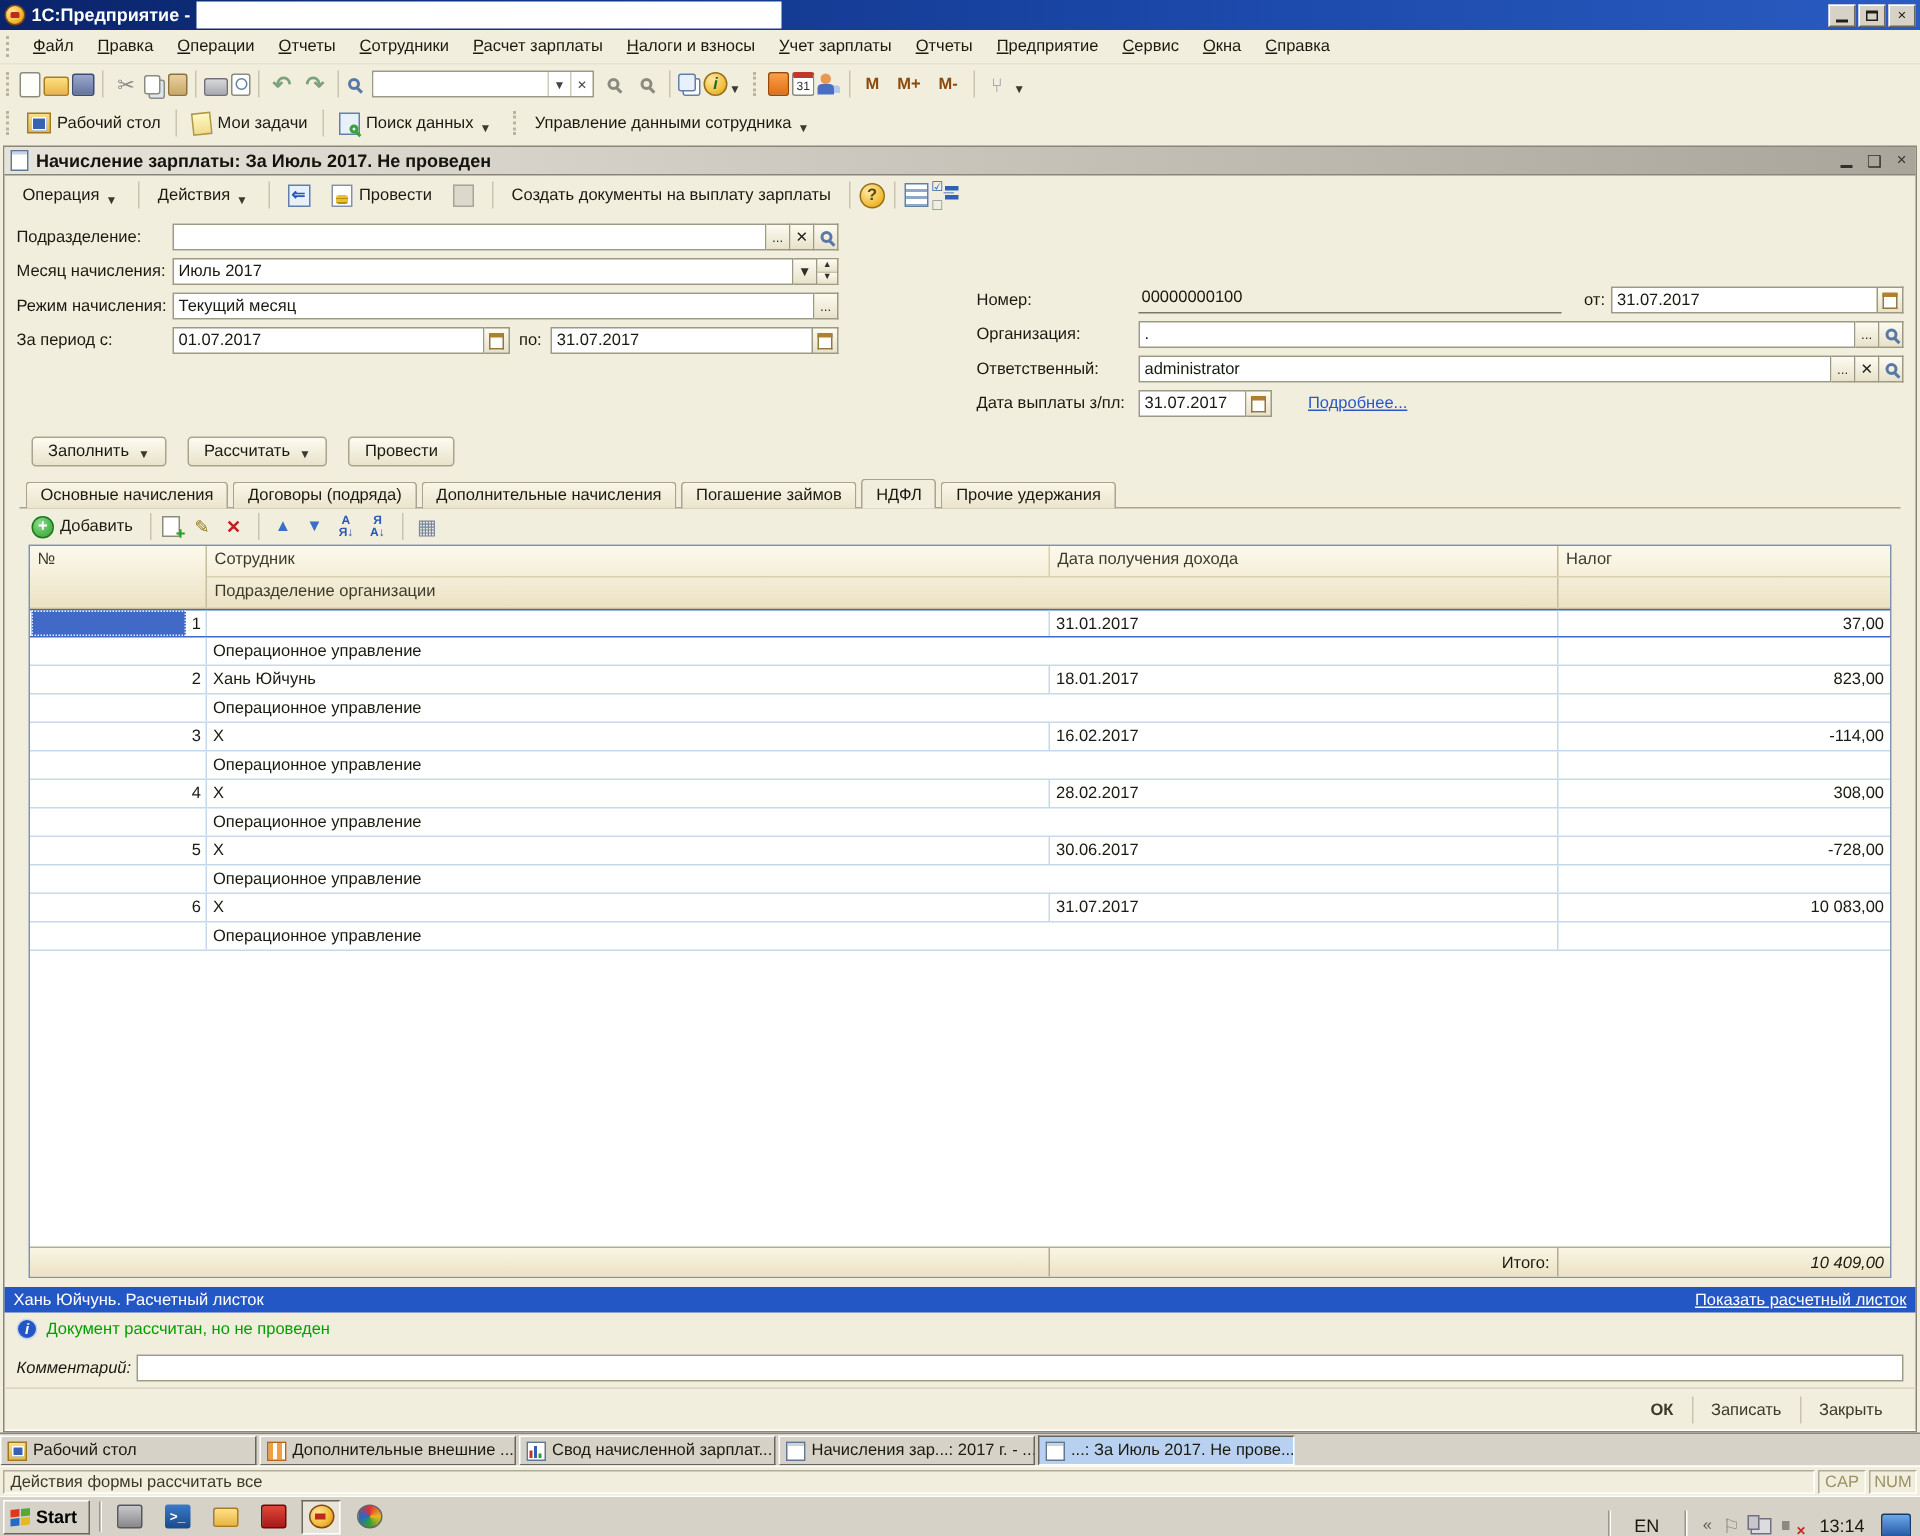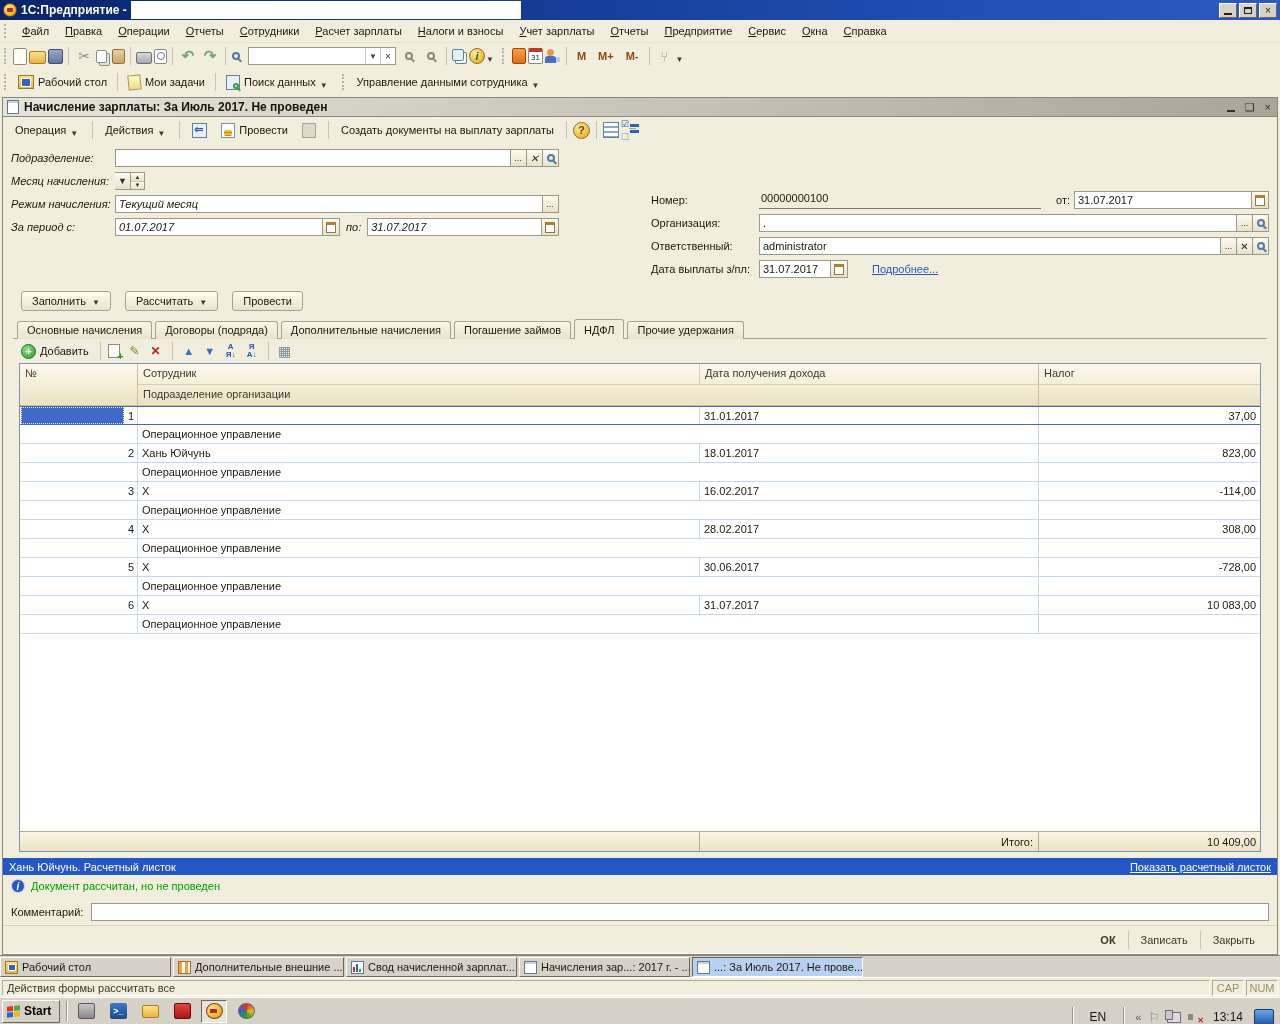--- a/index.html
+++ b/index.html
@@ -84,21 +84,21 @@
   .ico-disabled{width:14px;height:15px;background:#dcd8cc;border:1px solid #a8a498;}
   .help-btn{width:17px;height:17px;border-radius:50%;background:radial-gradient(circle at 35% 30%,#ffe9a8,#f0b830 70%,#c88818);border:1px solid #907018;color:#604808;font-weight:bold;font-size:11px;display:flex;align-items:center;justify-content:center;}
   .ico-list{width:16px;height:16px;background:#fff;border:1px solid #6080a8;background-image:repeating-linear-gradient(#fff 0 3px,#90a8c8 3px 5px);}
   .ico-settings{width:18px;height:16px;position:relative;}
   .ico-settings::before{content:"☑";position:absolute;left:0;top:-3px;font-size:9px;color:#3060b0;}
   .ico-settings::after{content:"☐";position:absolute;left:0;bottom:-4px;font-size:9px;color:#8090a8;}
   .ico-settings .bars{position:absolute;right:0;top:2px;width:9px;height:3px;background:#3060b0;box-shadow:0 6px 0 #3060b0,-2px 3px 0 -1px #88a0c8;}
 
   
   .fields{display:flex;padding:6px 8px 2px 8px;flex:0 0 auto;}
-  .fcol-l{width:548px;flex:0 0 auto;font-style:italic;}
+  .fcol-l{width:548px;flex:0 0 auto;}
   .fcol-r{flex:1;margin-left:92px;margin-top:42px;}
   .frow{display:flex;align-items:center;height:18px;margin-bottom:5px;}
   .flabel{width:104px;flex:0 0 auto;}
   .fcol-r .flabel{width:108px;}
   .field{height:18px;border:1px solid #9c9a84;background:#fff;display:flex;align-items:center;padding:0 3px;flex:1;min-width:0;}
   .fieldbtn{height:18px;min-width:16px;border:1px solid #9c9a84;border-left:0;background:linear-gradient(#fdfbf1,#e8e2ca);display:flex;align-items:center;justify-content:center;font-size:9px;color:#30302a;padding:0 2px;}
   .fieldbtn.xr{color:#202020;font-size:10px;}
   .spinner{display:flex;flex-direction:column;height:18px;border:1px solid #9c9a84;border-left:0;width:14px;}
   .spinner span{flex:1;display:flex;align-items:center;justify-content:center;font-size:6px;background:linear-gradient(#fdfbf1,#e8e2ca);color:#30302a;}
   .spinner span + span{border-top:1px solid #c8c2aa;}
@@ -152,30 +152,30 @@
   .c-emp{width:562px;flex:0 0 auto;border-right:1px solid #c6d9ec;height:100%;display:flex;align-items:center;padding:0 4px;}
   .c-date{width:339px;flex:0 0 auto;border-right:1px solid #c6d9ec;height:100%;display:flex;align-items:center;padding:0 4px;}
   .c-tax{flex:1;height:100%;display:flex;align-items:center;justify-content:flex-end;padding:0 4px;}
   .c-dept{width:901px;flex:0 0 auto;border-right:1px solid #c6d9ec;height:100%;display:flex;align-items:center;padding:0 4px;}
   .selblock{flex:1;height:17px;background:#4169c8;border:1px dotted #e8f0ff;margin:0 4px 0 1px;}
   .trow.sel .tline1{border-top:1px solid #4169c8;border-bottom:1px solid #4169c8;}
   .filler{flex:1 1 auto;}
   .totals{display:flex;height:20px;flex:0 0 auto;background:linear-gradient(#faf5e4,#ece2c4);border-top:1px solid #b4ab90;align-items:center;}
   .t-left{width:680px;flex:0 0 auto;border-right:1px solid #b4ab90;height:100%;}
   .t-label{width:339px;flex:0 0 auto;border-right:1px solid #b4ab90;height:100%;display:flex;align-items:center;justify-content:flex-end;padding-right:5px;}
-  .t-value{flex:1;display:flex;align-items:center;justify-content:flex-end;padding-right:4px;}
+  .t-value{flex:1;display:flex;align-items:center;justify-content:flex-end;padding-right:4px;font-style:italic;}
 
   
   .payslip{height:17px;background:#2457c6;color:#fff;display:flex;align-items:center;padding:0 6px;margin:4px 0 0 0;flex:0 0 auto;}
   .payslip .link{color:#fff;margin-left:auto;}
   .docstate{display:flex;align-items:center;gap:6px;padding:4px 0 2px 8px;flex:0 0 auto;}
   .info-i{width:14px;height:14px;border-radius:50%;background:#2457c6;color:#fff;font-style:italic;font-weight:bold;font-size:10px;display:flex;align-items:center;justify-content:center;border:1px solid #c8d4f0;}
   .docstate .msg{color:#00a000;}
   .commentrow{display:flex;align-items:center;padding:8px 8px 4px 8px;flex:0 0 auto;}
-  .commentrow .flabel{width:80px;}
+  .commentrow .flabel{width:80px;font-style:italic;}
   .commentrow input{flex:1;height:18px;border:1px solid #9c9a84;background:#fff;outline:0;padding:0 3px;font-size:11px;}
   .footerrow{display:flex;justify-content:flex-end;align-items:center;padding:5px 10px;border-top:1px solid #d8d4c0;box-shadow:0 -1px 0 #fff inset;flex:0 0 auto;}
   .footer-btn{padding:3px 12px;color:#3a3a2a;}
   .footer-btn + .footer-btn{border-left:1px solid #c8c4b0;}
   .footer-btn.primary{font-weight:bold;}
 
   
   .mdibar{height:22px;background:#d6d2c8;display:flex;align-items:stretch;padding-top:1px;flex:0 0 auto;border-top:1px solid #8a867a;}
   .mditab{width:171px;display:flex;align-items:center;gap:4px;padding:0 4px;background:#d6d2c8;border:1px solid;border-color:#fff #6a665c #6a665c #fff;margin-right:2px;white-space:nowrap;overflow:hidden;font-size:11px;}
   .mditab.active{background:#b9d1f0;border-color:#6a665c #fff #fff #6a665c;}
@@ -396,20 +396,23 @@
               <span></span>
             </span>
           <span class="fieldbtn" data-name="department-select-button">...</span>
           <span class="fieldbtn xr" data-name="department-clear-button">✕</span>
           <span class="fieldbtn" data-name="department-open-button">
               <span class="mag"></span>
             </span>
         </div>
         <div class="frow">
           <span class="flabel" data-name="month-label">Месяц начисления:</span>
+          <span class="field" data-name="month-field">
+              <span>Июль 2017</span>
+            </span>
           <span class="fieldbtn" data-name="month-dropdown-button">▼</span>
           <span class="spinner" data-name="month-spinner">
               <span>▲</span>
               <span>▼</span>
             </span>
         </div>
         <div class="frow">
           <span class="flabel" data-name="mode-label">Режим начисления:</span>
           <span class="field" data-name="mode-field">
               <span>Текущий месяц</span>

